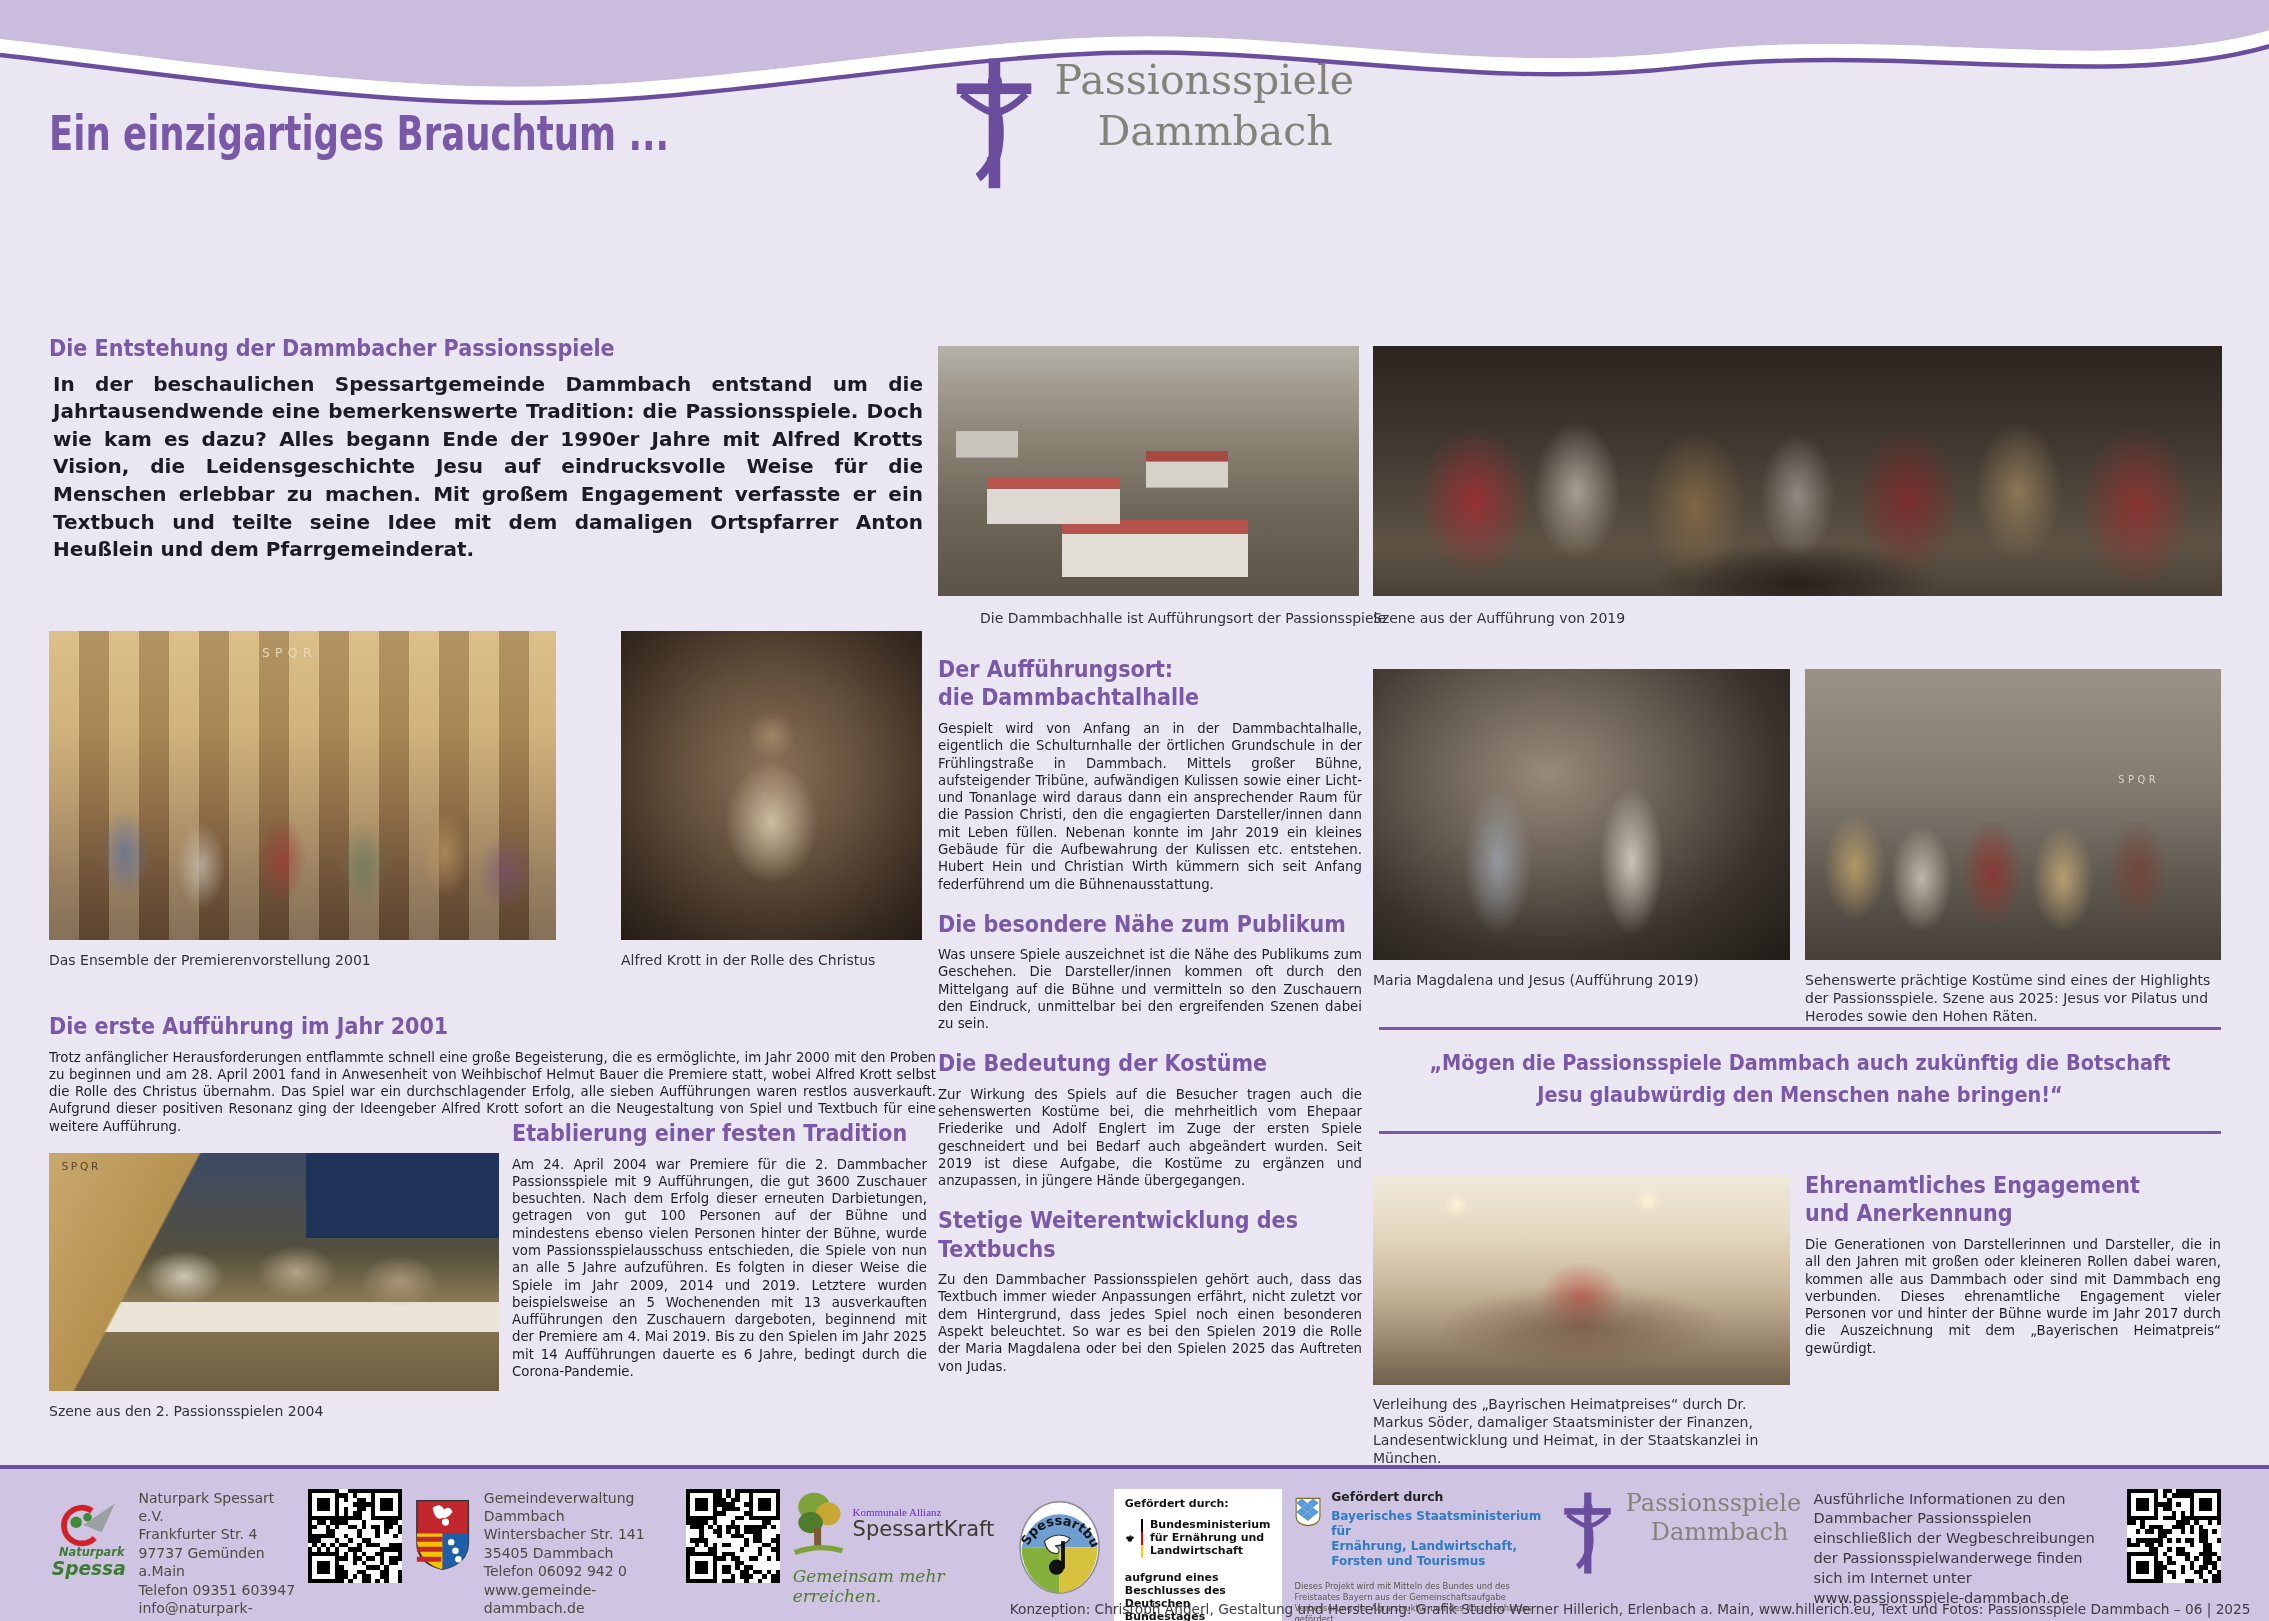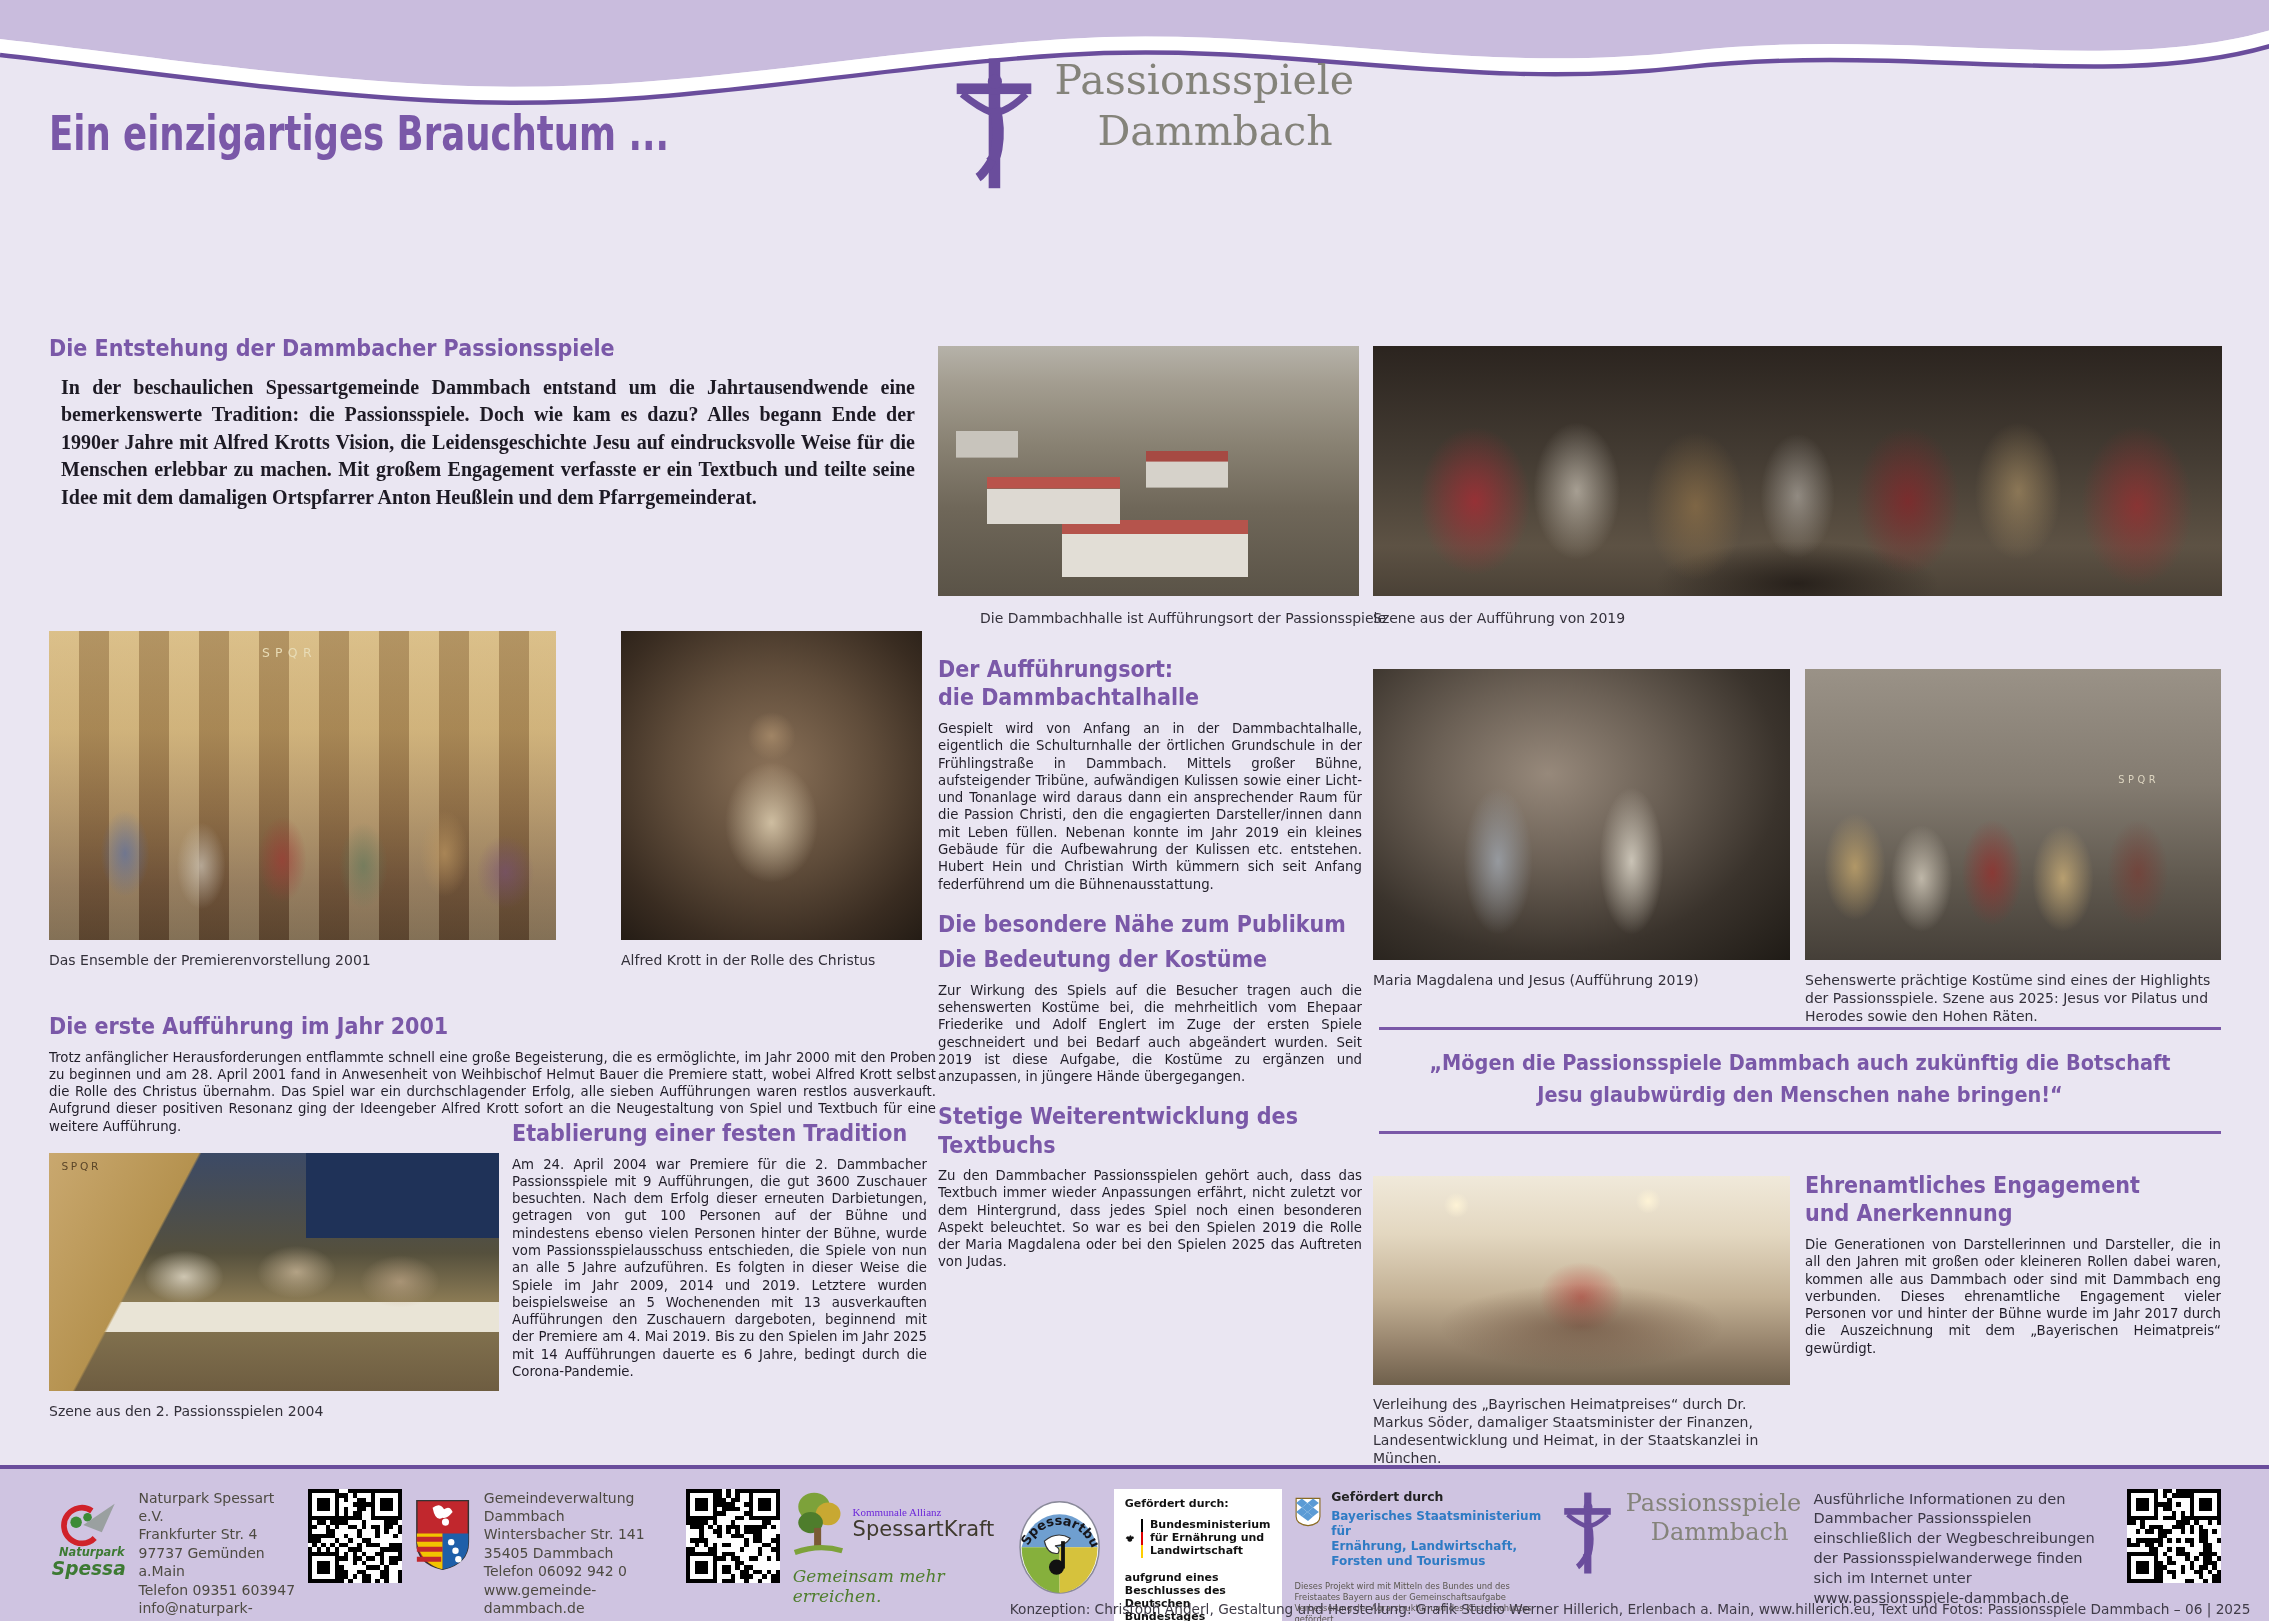--- a/index.html
+++ b/index.html
@@ -13,21 +13,21 @@
   .brandlogo{position:absolute;left:953px;top:55px;display:flex;gap:19.5px;align-items:flex-start;}
   .brandtext{font-family:"DejaVu Serif",serif;color:#84837a;font-size:41px;line-height:51px;}
   .brandtext .l2{margin-left:43px;}
   .brandtext-sm{font-family:"DejaVu Serif",serif;color:#84837a;font-size:24px;line-height:29px;}
   .brandtext-sm .l2{margin-left:25px;}
 
   h2{font-size:23px;font-weight:bold;color:#7a58a8;margin:0 0 8.9px;line-height:1.16;
      transform:scaleX(.9);transform-origin:left;white-space:nowrap;}
   .flow{position:absolute;}
   p.body{font-size:13.3px;line-height:1.3;text-align:justify;margin:0 0 17.7px;color:#211e29;}
-  p.intro{font-size:20px;font-weight:bold;line-height:1.38;text-align:justify;margin:12px;color:#1d1a24;font-family:Liberation Serif, serif;}
+  p.intro{font-size:20px;font-weight:bold;line-height:1.38;text-align:justify;margin:4px;color:#1d1a24;}
 
   .cap{position:absolute;font-size:14px;line-height:1.28;color:#33303a;}
 
   
   .ph{position:absolute;background-repeat:no-repeat;overflow:hidden;}
   .sign{position:absolute;font-weight:normal;}
 
   .ph-aerial{background:
     linear-gradient(#b9534b,#b9534b) 49px 131px/133px 11.5px no-repeat,
     linear-gradient(#ddd9d2,#ddd9d2) 49px 143px/133px 35px no-repeat,
@@ -173,20 +173,21 @@
   <div class="flow" style="left:512px;top:1120px;width:415px;">
     <h2>Etablierung einer festen Tradition</h2>
     <p class="body">Am 24. April 2004 war Premiere für die 2. Dammbacher Passionsspiele mit 9 Aufführungen, die gut 3600 Zuschauer besuchten. Nach dem Erfolg dieser erneuten Darbietungen, getragen von gut 100 Personen auf der Bühne und mindestens ebenso vielen Personen hinter der Bühne, wurde vom Passionsspielausschuss entschieden, die Spiele von nun an alle 5 Jahre aufzuführen. Es folgten in dieser Weise die Spiele im Jahr 2009, 2014 und 2019. Letztere wurden beispielsweise an 5 Wochenenden mit 13 ausverkauften Aufführungen den Zuschauern dargeboten, beginnend mit der Premiere am 4. Mai 2019. Bis zu den Spielen im Jahr 2025 mit 14 Aufführungen dauerte es 6 Jahre, bedingt durch die Corona-Pandemie.</p>
   </div>
 
   <div class="flow" style="left:938px;top:656px;width:424px;">
     <h2 style="margin-bottom:1.8px;">Der Aufführungsort:</h2>
     <h2>die Dammbachtalhalle</h2>
     <p class="body">Gespielt wird von Anfang an in der Dammbachtalhalle, eigentlich die Schulturnhalle der örtlichen Grundschule in der Frühlingstraße in Dammbach. Mittels großer Bühne, aufsteigender Tribüne, aufwändigen Kulissen sowie einer Licht- und Tonanlage wird daraus dann ein ansprechender Raum für die Passion Christi, den die engagierten Darsteller/innen dann mit Leben füllen. Nebenan konnte im Jahr 2019 ein kleines Gebäude für die Aufbewahrung der Kulissen etc. entstehen. Hubert Hein und Christian Wirth kümmern sich seit Anfang federführend um die Bühnenausstattung.</p>
     <h2>Die besondere Nähe zum Publikum</h2>
+    <p class="body">Was unsere Spiele auszeichnet ist die Nähe des Publikums zum Geschehen. Die Darsteller/innen kommen oft durch den Mittelgang auf die Bühne und vermitteln so den Zuschauern den Eindruck, unmittelbar bei den ergreifenden Szenen dabei zu sein.</p>
     <h2>Die Bedeutung der Kostüme</h2>
     <p class="body">Zur Wirkung des Spiels auf die Besucher tragen auch die sehenswerten Kostüme bei, die mehrheitlich vom Ehepaar Friederike und Adolf Englert im Zuge der ersten Spiele geschneidert und bei Bedarf auch abgeändert wurden. Seit 2019 ist diese Aufgabe, die Kostüme zu ergänzen und anzupassen, in jüngere Hände übergegangen.</p>
     <h2 style="margin-bottom:1.8px;">Stetige Weiterentwicklung des</h2>
     <h2>Textbuchs</h2>
     <p class="body">Zu den Dammbacher Passionsspielen gehört auch, dass das Textbuch immer wieder Anpassungen erfährt, nicht zuletzt vor dem Hintergrund, dass jedes Spiel noch einen besonderen Aspekt beleuchtet. So war es bei den Spielen 2019 die Rolle der Maria Magdalena oder bei den Spielen 2025 das Auftreten von Judas.</p>
   </div>
 
   <div class="ph ph-maria" style="left:1373px;top:669px;width:417px;height:291px;"></div>
   <div class="cap" style="left:1373px;top:972px;width:417px;">Maria Magdalena und Jesus (Aufführung 2019)</div>
 

